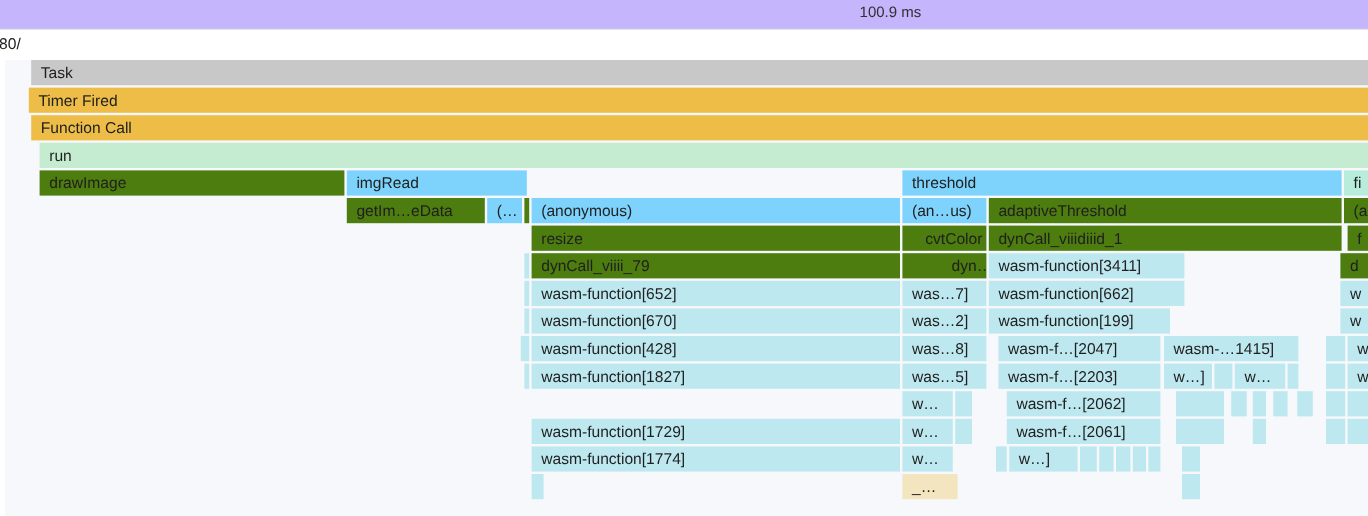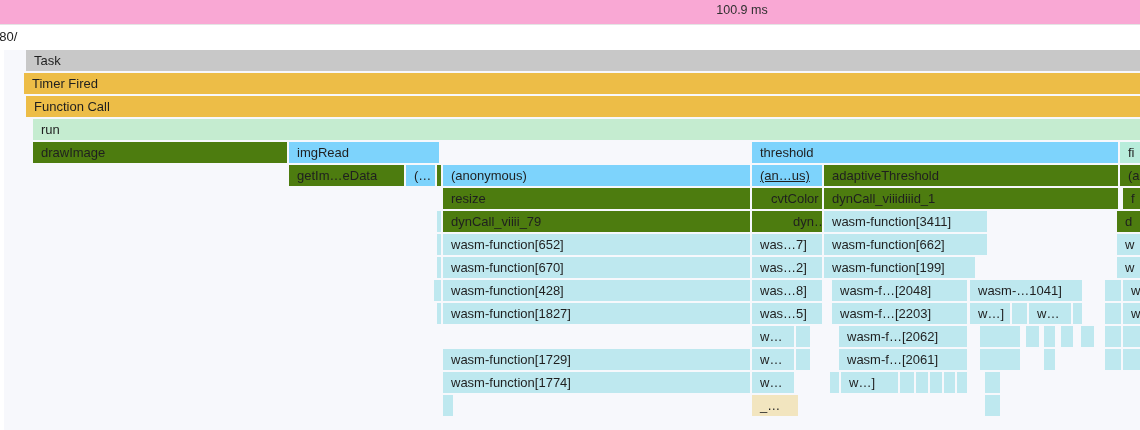--- a/index.html
+++ b/index.html
@@ -8,21 +8,21 @@
     background:#ffffff;
     font-family:"Liberation Sans","DejaVu Sans",sans-serif;
     overflow:hidden;
     -webkit-font-smoothing:antialiased;
   }
   #stage{position:relative;width:1140px;height:430px;overflow:hidden;background:#fff;}
 
   
   .ruler{
     position:absolute;left:0;top:0;width:1140px;height:25px;
-    background:#f9a8d4;z-index:4;
+    background:#c4b5fd;z-index:4;
   }
   .ruler-label{
     position:absolute;top:3px;
     font-size:12.5px;color:#303030;white-space:nowrap;
     transform:translateX(-50%);
   }
   .ruler-baseline{
     position:absolute;left:0;top:24px;width:1140px;height:1px;
     background:#e4e4e4;z-index:5;
   }
@@ -99,21 +99,21 @@
       <div class="bar c-yellow" style="left: 22px; top: 46px; width: 1118px; height: 21px;">Function Call</div>
       <div class="bar c-green" style="left: 29px; top: 69px; width: 1111px; height: 21px;">run</div>
       <div class="bar c-peach" style="left: 29px; top: 92px; width: 254px; height: 21px;">drawImage</div>
       <div class="bar c-cream" style="left: 285px; top: 92px; width: 150px; height: 21px;">imgRead</div>
       <div class="bar c-cream" style="left: 748px; top: 92px; width: 366px; height: 21px;">threshold</div>
       <div class="bar c-mint" style="left: 1116px; top: 92px; width: 24px; height: 21px;">fi</div>
       <div class="bar c-peach" style="left: 285px; top: 115px; width: 115px; height: 21px;">getIm…eData</div>
       <div class="bar c-cream" style="left: 402px; top: 115px; width: 29px; height: 21px;">(…</div>
       <div class="bar c-peach nolabel" style="left: 433px; top: 115px; width: 4px; height: 21px;"></div>
       <div class="bar c-cream" style="left: 439px; top: 115px; width: 307px; height: 21px;">(anonymous)</div>
-      <div class="bar c-cream" style="left: 748px; top: 115px; width: 70px; height: 21px; text-decoration: underline;">(an…us)</div>
+      <div class="bar c-cream" style="left: 748px; top: 115px; width: 70px; height: 21px;">(an…us)</div>
       <div class="bar c-peach" style="left: 820px; top: 115px; width: 294px; height: 21px;">adaptiveThreshold</div>
       <div class="bar c-peach" style="left: 1116px; top: 115px; width: 24px; height: 21px;">(a</div>
       <div class="bar c-peach" style="left: 439px; top: 138px; width: 307px; height: 21px;">resize</div>
       <div class="bar c-peach" style="left: 748px; top: 138px; width: 70px; height: 21px; padding-left: 19px;">cvtColor</div>
       <div class="bar c-peach" style="left: 820px; top: 138px; width: 294px; height: 21px;">dynCall_viiidiiid_1</div>
       <div class="bar c-peach" style="left: 1119px; top: 138px; width: 21px; height: 21px;">f</div>
       <div class="bar c-blue nolabel" style="left: 433px; top: 161px; width: 4px; height: 21px;"></div>
       <div class="bar c-peach" style="left: 439px; top: 161px; width: 307px; height: 21px;">dynCall_viiii_79</div>
       <div class="bar c-peach" style="left: 748px; top: 161px; width: 70px; height: 21px; padding-left: 41px;">dyn…71</div>
       <div class="bar c-blue" style="left: 820px; top: 161px; width: 163px; height: 21px;">wasm-function[3411]</div>
@@ -124,22 +124,22 @@
       <div class="bar c-blue" style="left: 820px; top: 184px; width: 163px; height: 21px;">wasm-function[662]</div>
       <div class="bar c-blue" style="left: 1113px; top: 184px; width: 27px; height: 21px;">w</div>
       <div class="bar c-blue nolabel" style="left: 433px; top: 207px; width: 4px; height: 21px;"></div>
       <div class="bar c-blue" style="left: 439px; top: 207px; width: 307px; height: 21px;">wasm-function[670]</div>
       <div class="bar c-blue" style="left: 748px; top: 207px; width: 70px; height: 21px;">was…2]</div>
       <div class="bar c-blue" style="left: 820px; top: 207px; width: 151px; height: 21px;">wasm-function[199]</div>
       <div class="bar c-blue" style="left: 1113px; top: 207px; width: 27px; height: 21px;">w</div>
       <div class="bar c-blue nolabel" style="left: 430px; top: 230px; width: 7px; height: 21px;"></div>
       <div class="bar c-blue" style="left: 439px; top: 230px; width: 307px; height: 21px;">wasm-function[428]</div>
       <div class="bar c-blue" style="left: 748px; top: 230px; width: 70px; height: 21px;">was…8]</div>
-      <div class="bar c-blue" style="left: 828px; top: 230px; width: 135px; height: 21px;">wasm-f…[2048]</div>
-      <div class="bar c-blue" style="left: 966px; top: 230px; width: 112px; height: 21px;">wasm-…1041]</div>
+      <div class="bar c-blue" style="left: 828px; top: 230px; width: 135px; height: 21px;">wasm-f…[2047]</div>
+      <div class="bar c-blue" style="left: 966px; top: 230px; width: 112px; height: 21px;">wasm-…1415]</div>
       <div class="bar c-blue nolabel" style="left: 1101px; top: 230px; width: 16px; height: 21px;"></div>
       <div class="bar c-blue" style="left: 1119px; top: 230px; width: 21px; height: 21px;">w</div>
       <div class="bar c-blue nolabel" style="left: 433px; top: 253px; width: 4px; height: 21px;"></div>
       <div class="bar c-blue" style="left: 439px; top: 253px; width: 307px; height: 21px;">wasm-function[1827]</div>
       <div class="bar c-blue" style="left: 748px; top: 253px; width: 70px; height: 21px;">was…5]</div>
       <div class="bar c-blue" style="left: 828px; top: 253px; width: 135px; height: 21px;">wasm-f…[2203]</div>
       <div class="bar c-blue" style="left: 966px; top: 253px; width: 40px; height: 21px;">w…]</div>
       <div class="bar c-blue nolabel" style="left: 1008px; top: 253px; width: 15px; height: 21px;"></div>
       <div class="bar c-blue" style="left: 1025px; top: 253px; width: 42px; height: 21px;">w…</div>
       <div class="bar c-blue nolabel" style="left: 1069px; top: 253px; width: 9px; height: 21px;"></div>

